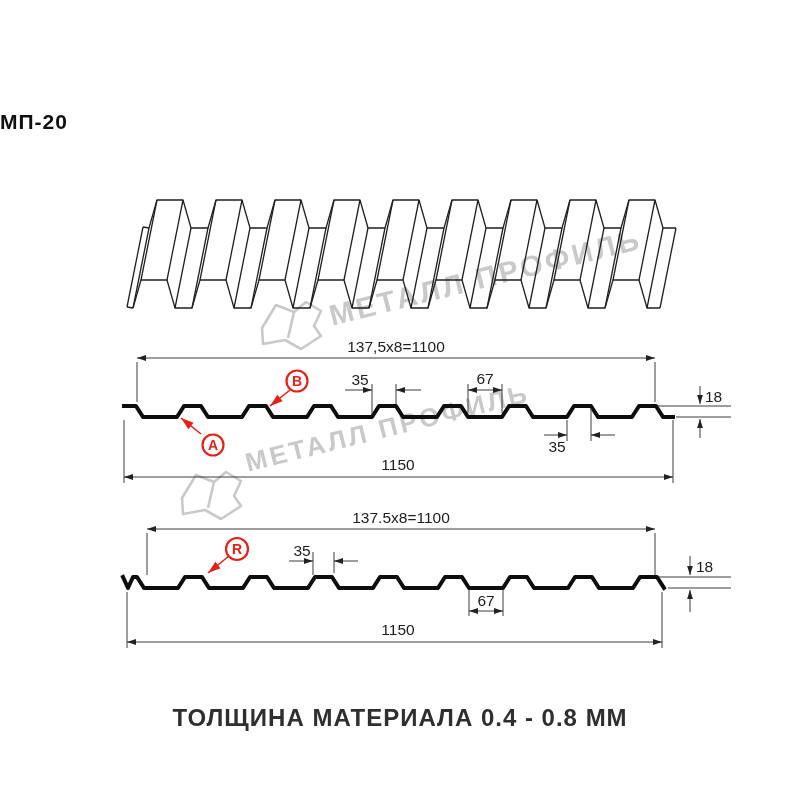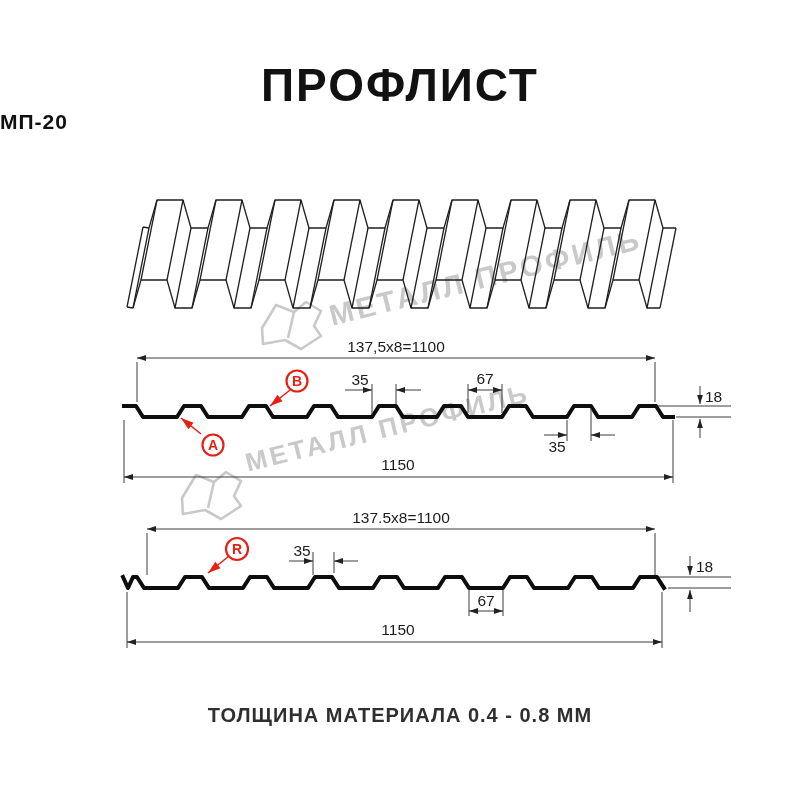--- a/index.html
+++ b/index.html
@@ -3,40 +3,39 @@
 <meta charset="utf-8">
 <style>
   html,body{margin:0;padding:0;background:#ffffff;}
   #stage{position:relative;width:800px;height:800px;background:#ffffff;overflow:hidden;
          font-family:"Liberation Sans",sans-serif;}
   .title{position:absolute;left:0;top:58px;width:800px;text-align:center;
          font-size:46px;font-weight:800;letter-spacing:2px;color:#111111;}
   .subtitle{position:absolute;left:0;top:110px;width:800px;text-align:left;
          font-size:21px;font-weight:700;letter-spacing:1px;color:#111111;}
   .footer{position:absolute;left:0;top:704px;width:800px;text-align:center;
-         font-size:20px;font-weight:600;letter-spacing:1px;color:#2f2f2f;}
+         font-size:24px;font-weight:600;letter-spacing:1px;color:#2f2f2f;}
   .wm-text{position:absolute;white-space:nowrap;color:#c9c9c9;font-weight:700;
          transform-origin:0 50%;letter-spacing:3px;}
   #wm1{left:330px;top:300px;font-size:29px;transform:rotate(-14deg);}
   #wm2{left:246px;top:448px;font-size:26px;transform:rotate(-14deg);}
   svg text{font-family:"Liberation Sans",sans-serif;fill:#1c1c1c;font-size:15.5px;}
   svg text.marker-letter{fill:#e52117;font-weight:bold;font-size:14px;}
   .thin{stroke:#3c3c3c;stroke-width:1;fill:none;}
   .thick{stroke:#0d0d0d;stroke-width:4;fill:none;stroke-linejoin:round;stroke-linecap:square;}
   .sheet3d{stroke:#1f1f1f;stroke-width:1.3;fill:none;stroke-linejoin:round;}
   .redline{stroke:#e52117;stroke-width:1.6;fill:none;}
   .redcircle{stroke:#e52117;stroke-width:2.2;fill:none;}
   .wmline{stroke:#c9c9c9;stroke-width:2.6;fill:none;stroke-linejoin:round;}
 </style>
 </head>
 <body>
 
 <div id="stage">
 
-  <div class="title">ПРОФЛИСТ</div>
   <div class="subtitle">МП-20</div>
 
   <div id="wm1" class="wm-text">МЕТАЛЛ ПРОФИЛЬ</div>
   <div id="wm2" class="wm-text">МЕТАЛЛ ПРОФИЛЬ</div>
 
   <svg width="800" height="800" viewBox="0 0 800 800" style="position:absolute;left:0;top:0;">
     <defs>
       <marker id="arrD" viewBox="0 0 10 10" refX="10" refY="5" markerWidth="11" markerHeight="9" orient="auto-start-reverse">
           <path d="M0,1.8 L10,5 L0,8.2 Z" fill="#222222"></path>
         </marker>

